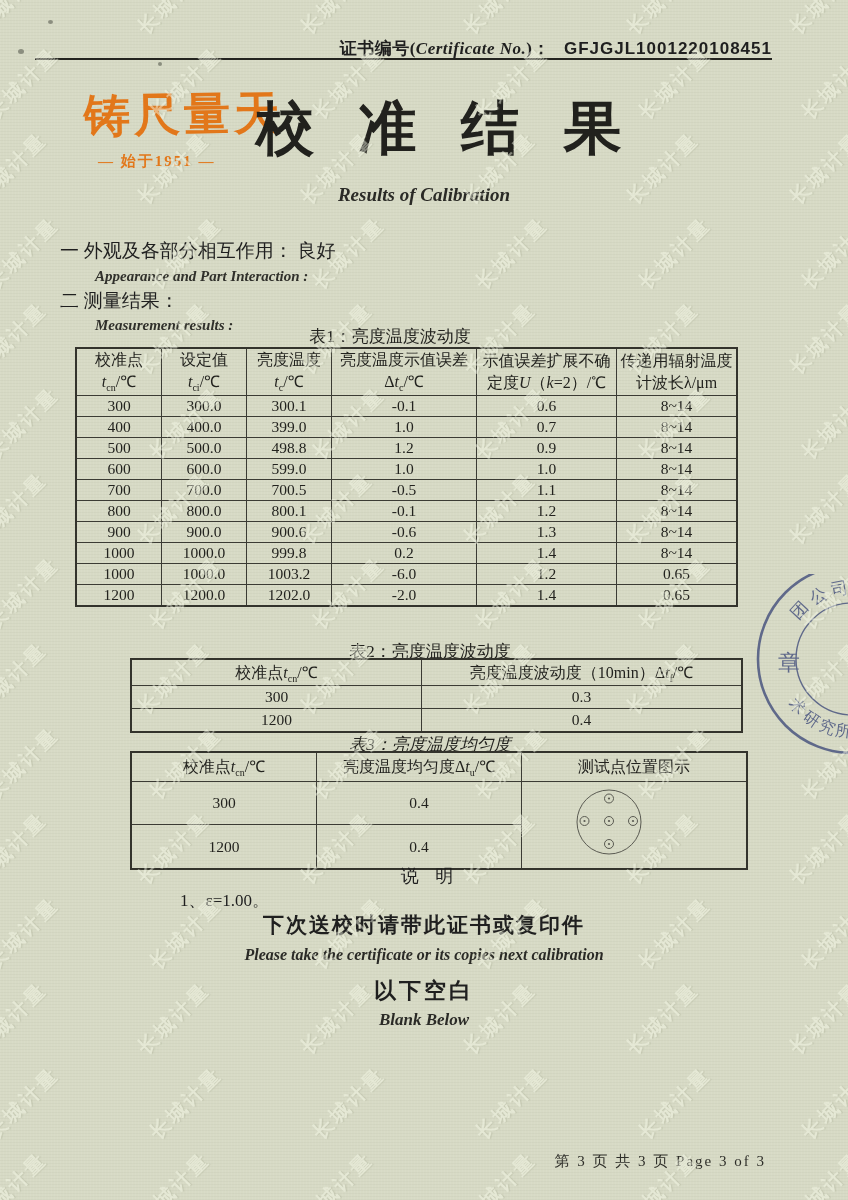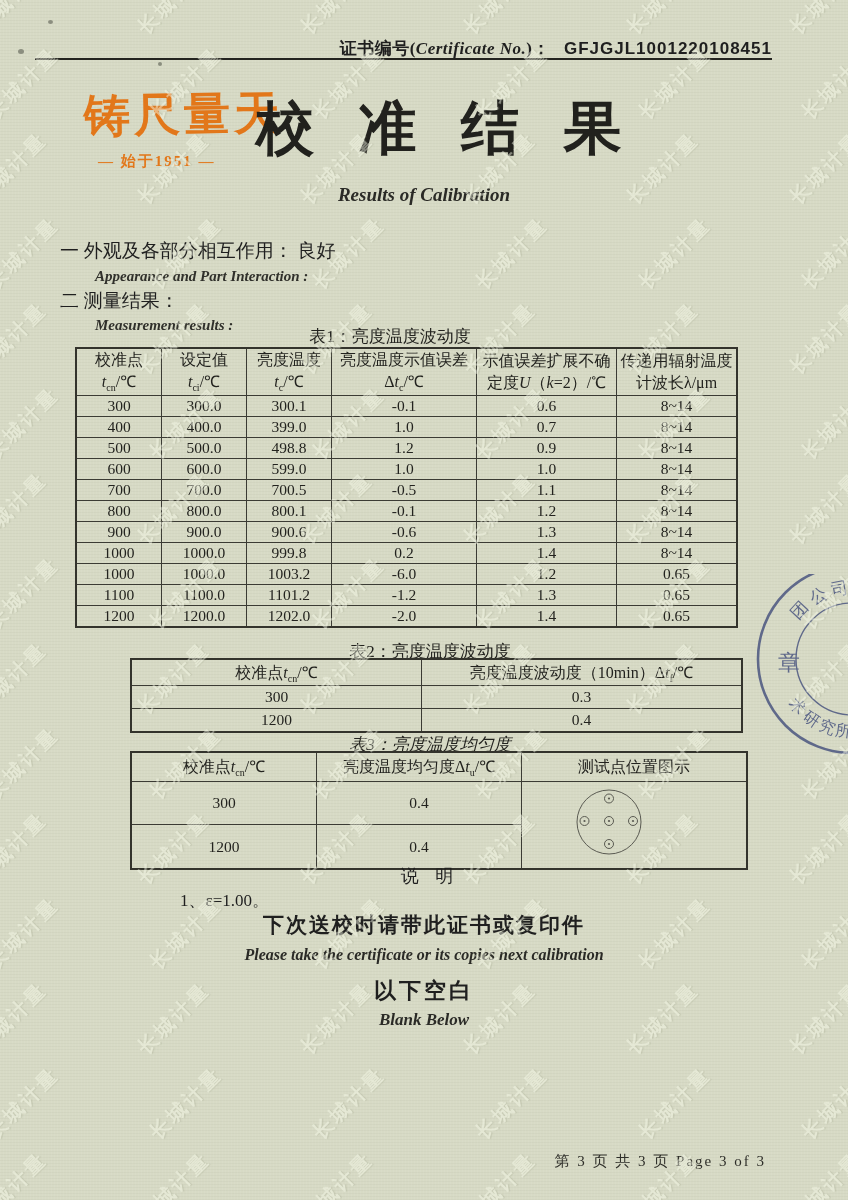--- a/index.html
+++ b/index.html
@@ -284,28 +284,20 @@
           </tr>
           <tr>
             <td>1000</td>
             <td>1000.0</td>
             <td>1003.2</td>
             <td>-6.0</td>
             <td>1.2</td>
             <td>0.65</td>
           </tr>
           <tr>
-            <td>1100</td>
-            <td>1100.0</td>
-            <td>1101.2</td>
-            <td>-1.2</td>
-            <td>1.3</td>
-            <td>0.65</td>
-          </tr>
-          <tr>
             <td>1200</td>
             <td>1200.0</td>
             <td>1202.0</td>
             <td>-2.0</td>
             <td>1.4</td>
             <td>0.65</td>
           </tr>
         </tbody>
     </table>
 

